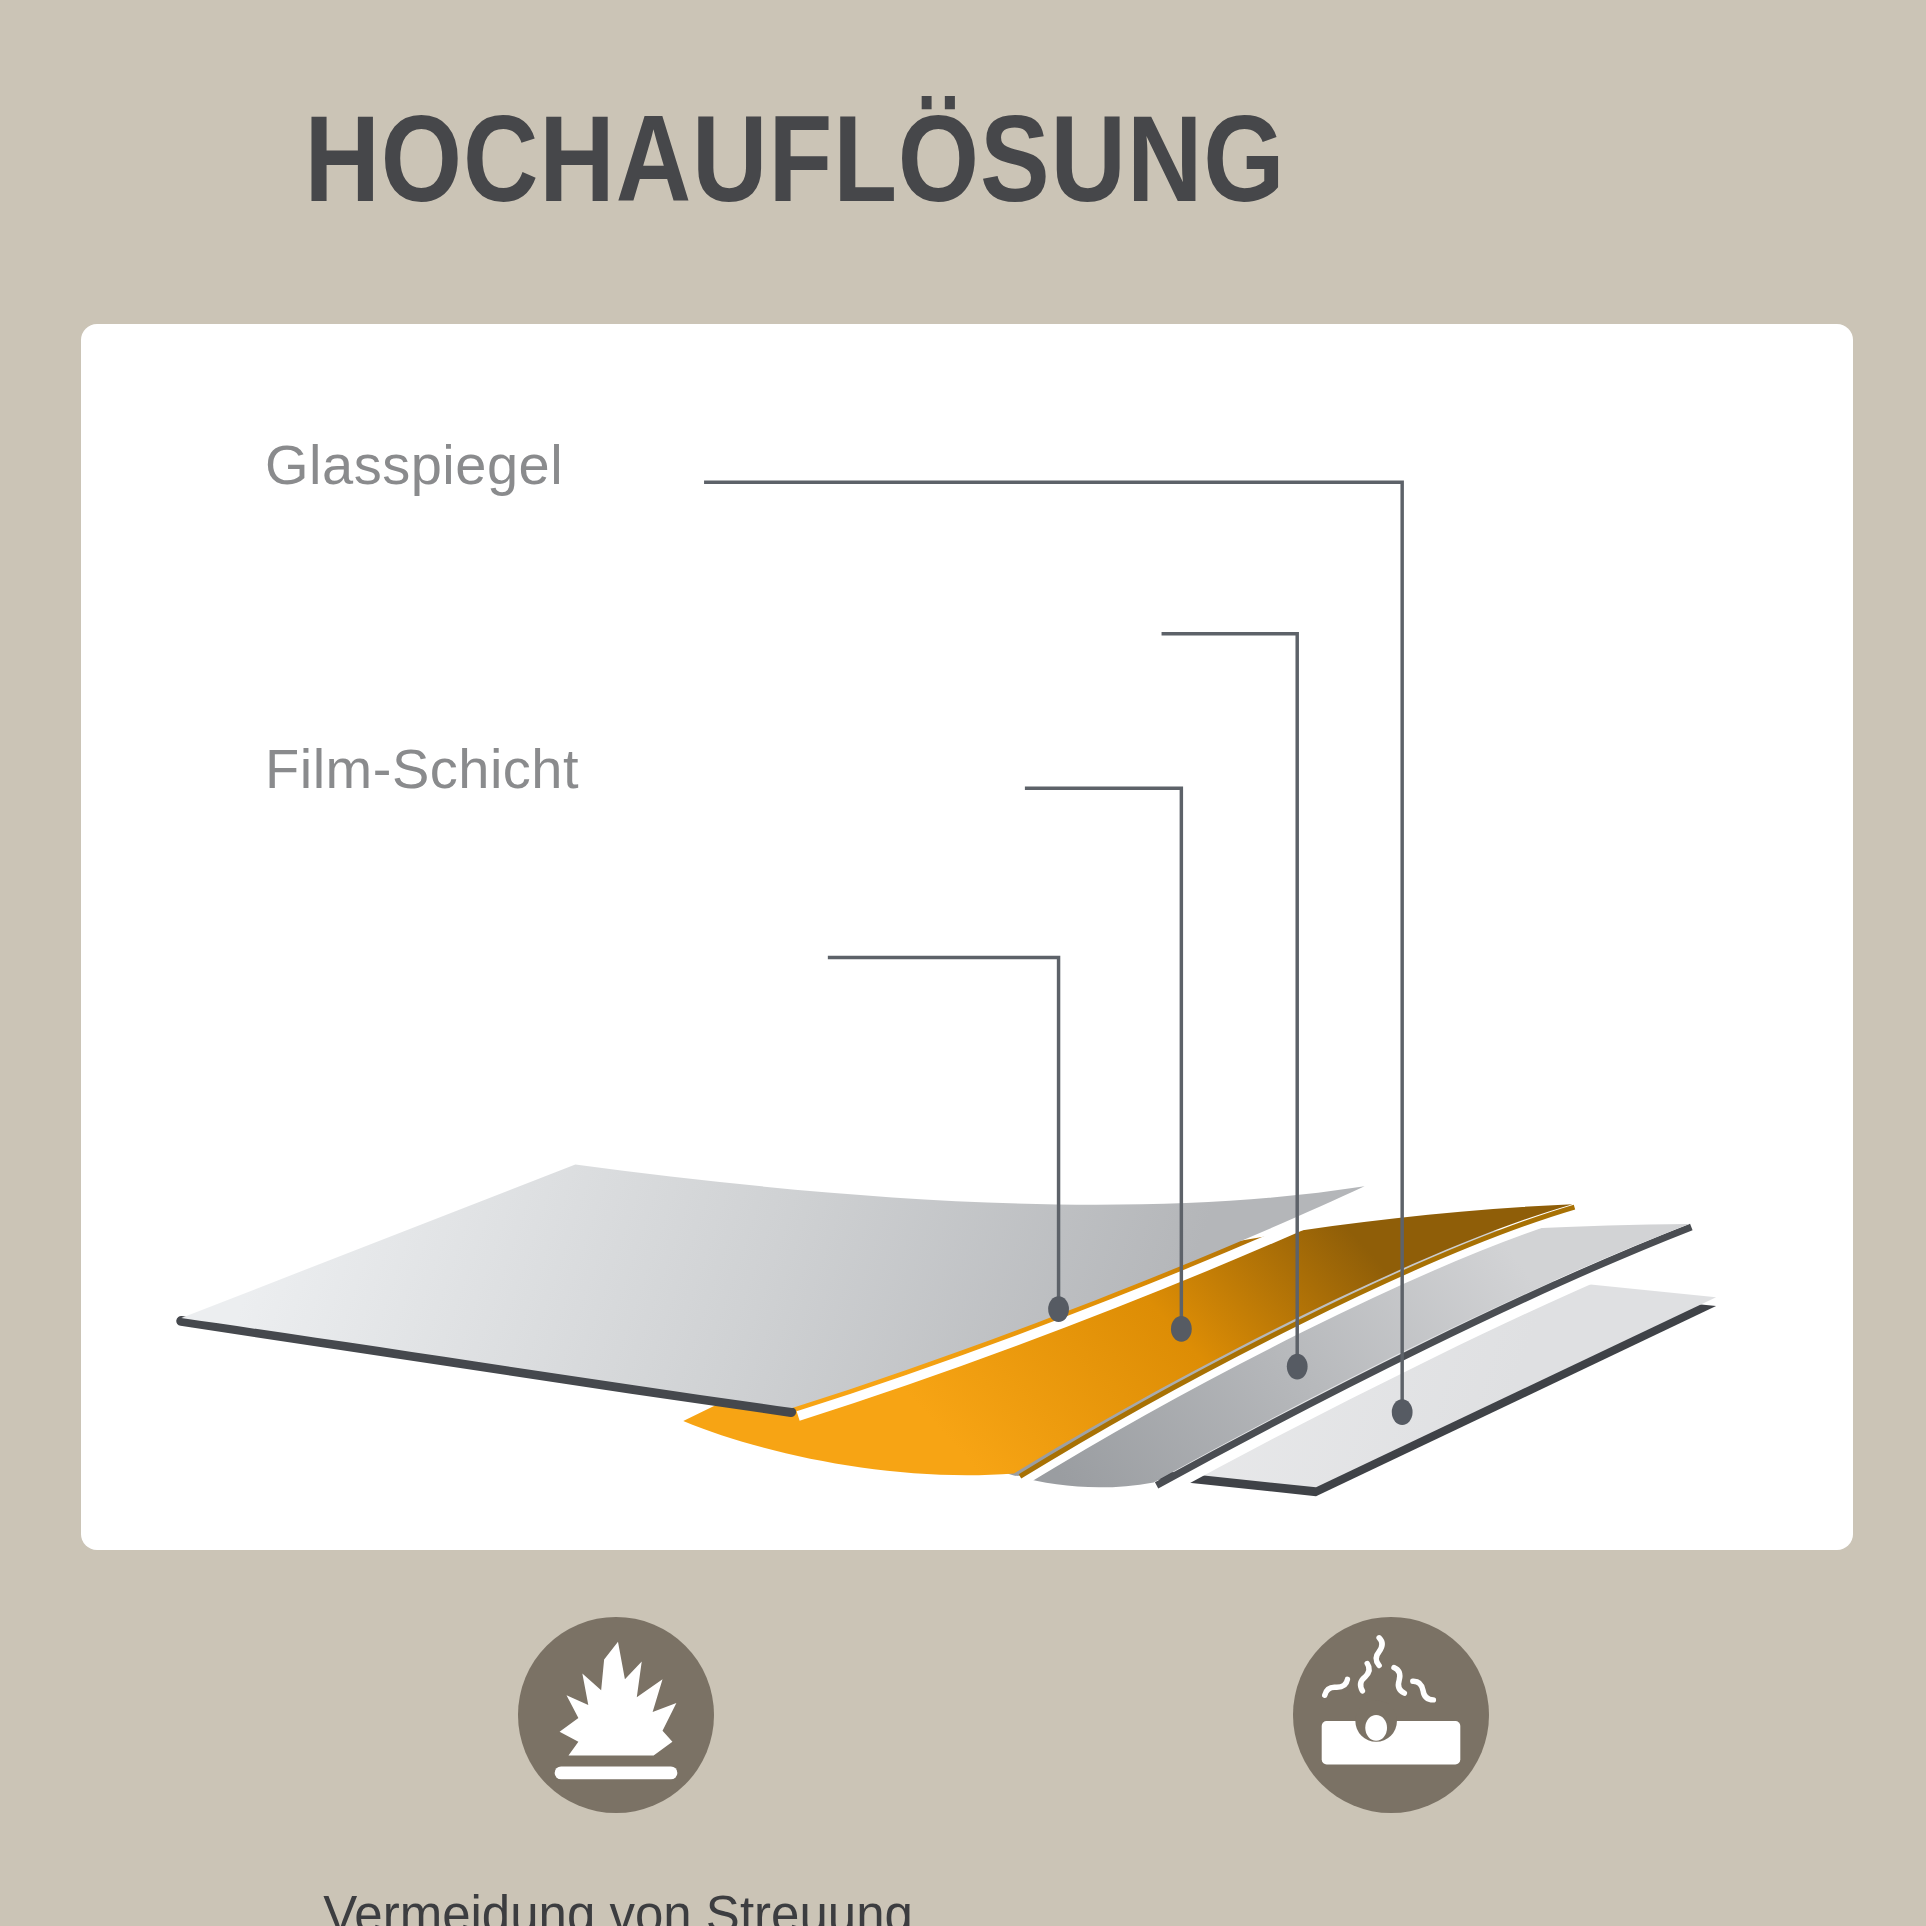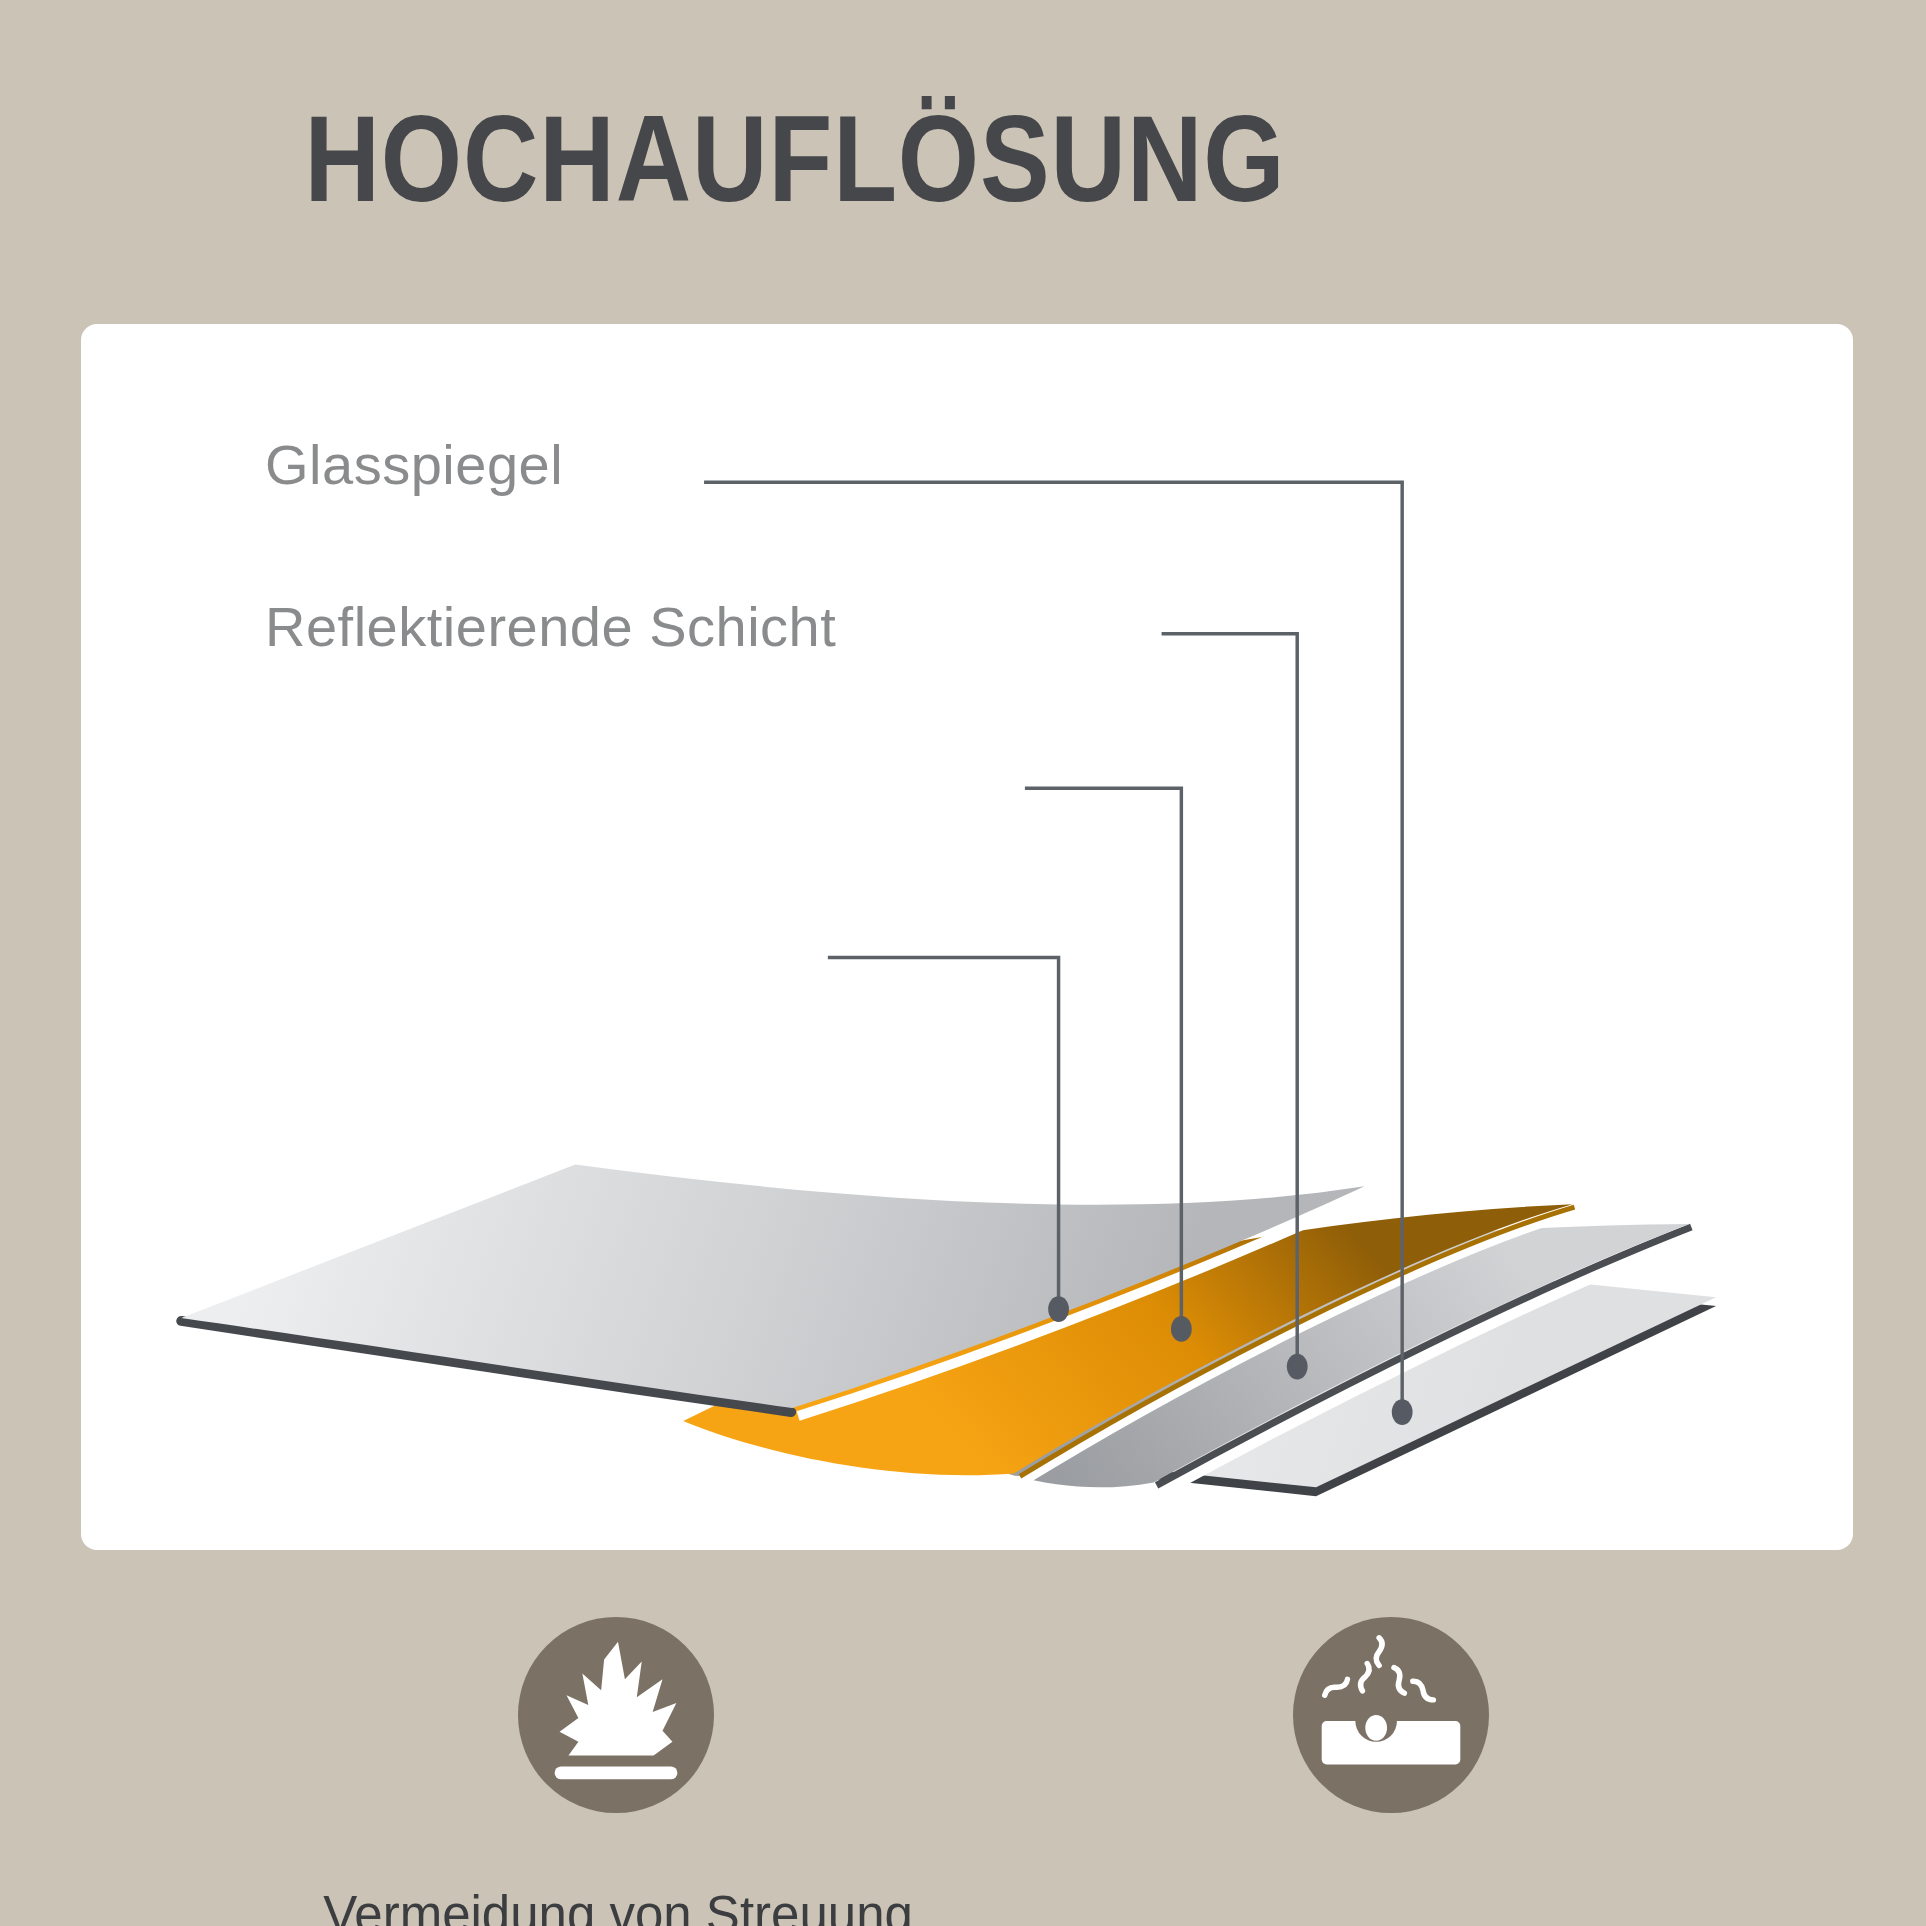--- a/index.html
+++ b/index.html
@@ -147,21 +147,21 @@
 
     <g fill="#565b63">
       <ellipse cx="1069" cy="1322" rx="10.5" ry="13"></ellipse>
       <ellipse cx="1193" cy="1342" rx="10.5" ry="13"></ellipse>
       <ellipse cx="1310" cy="1380" rx="10.5" ry="13"></ellipse>
       <ellipse cx="1416" cy="1426" rx="10.5" ry="13"></ellipse>
     </g>
   </svg>
 
   <div class="layer-label label-0">Glasspiegel</div>
-  <div class="layer-label label-1">Reflektierende Schicht</div>
+  <div class="layer-label label-2">Film-Schicht</div>
 
   <svg class="badge badge-left" viewBox="0 0 200 200" aria-hidden="true">
     <circle cx="100" cy="100" r="99" fill="#7b7265"></circle>
     <polygon fill="#ffffff" points="102,26 109,64 126,46 121,82 147,64 137,97 161,88 147,116 157,127 138,141 52,141 62,127 43,117 62,103 50,80 72,90 66,58 85,75 88,44"></polygon>
     <rect x="38" y="152" width="124" height="13" rx="6.5" fill="#ffffff"></rect>
   </svg>
 
   <svg class="badge badge-right" viewBox="0 0 200 200" aria-hidden="true">
     <circle cx="100" cy="100" r="99" fill="#7b7265"></circle>
     <rect x="30" y="106" width="140" height="44" rx="5" fill="#ffffff"></rect>

